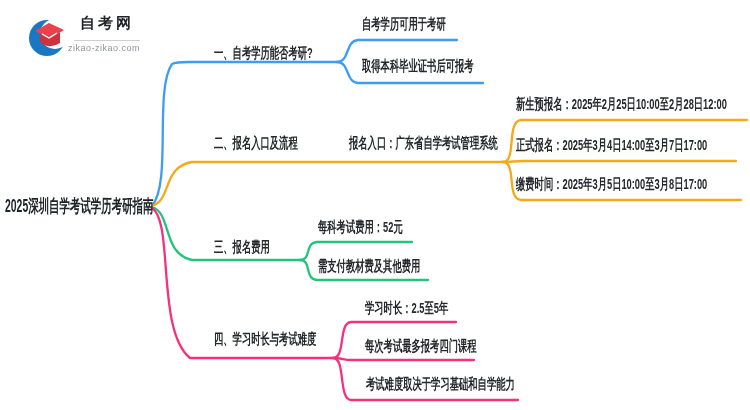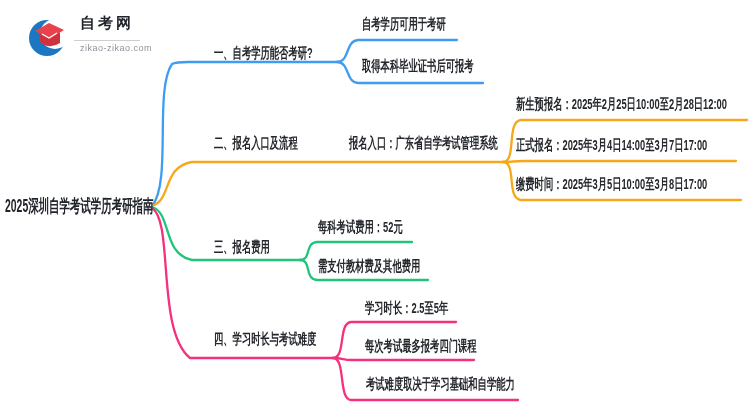--- a/index.html
+++ b/index.html
@@ -10,21 +10,21 @@
        font:600 15px/1.05 "Liberation Sans",sans-serif;
        color:#24272c;transform:scaleX(0.62);transform-origin:0 0;}
   .root-lbl{position:absolute;white-space:nowrap;
        font:700 18px/1.05 "Liberation Sans",sans-serif;
        color:#20242a;transform:scaleX(0.58);transform-origin:0 0;}
   .logo{position:absolute;left:28px;top:15px;width:130px;height:44px;}
   .logo-icon{position:absolute;left:0;top:2px;}
   .logo-name{position:absolute;left:52px;top:0;font:700 15px/1 "Liberation Sans",sans-serif;
        color:#1f2329;letter-spacing:3px;}
   .logo-divider{position:absolute;left:46px;top:25px;width:66px;height:1px;background:#cfcfcf;}
-  .logo-url{position:absolute;left:52px;top:29px;font:400 9px/1 "Liberation Sans",sans-serif;
+  .logo-url{position:absolute;left:40px;top:29px;font:400 9px/1 "Liberation Sans",sans-serif;
        color:#8d9299;letter-spacing:.5px;}
 </style>
 </head>
 <body>
 
 <div class="canvas">
 
   <svg class="links" width="750" height="410" viewBox="0 0 750 410">
     <g fill="none" stroke-width="2.3" stroke-linecap="round" stroke-linejoin="round" stroke="#3e9df2">
       <path d="M152,206 C172,182 154,90 172,64 C176,62 180,62 188,62 L337,62"></path>

